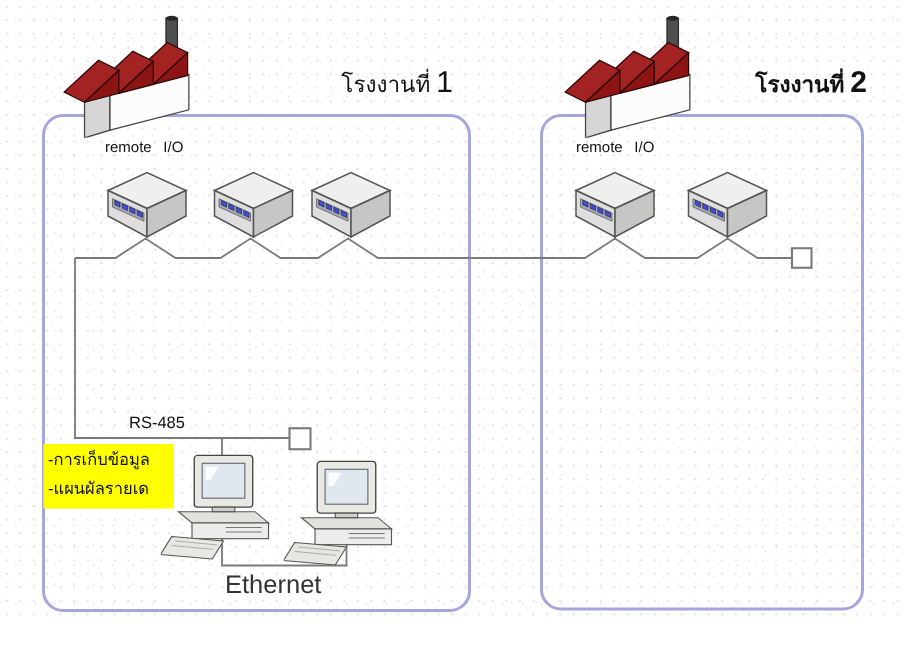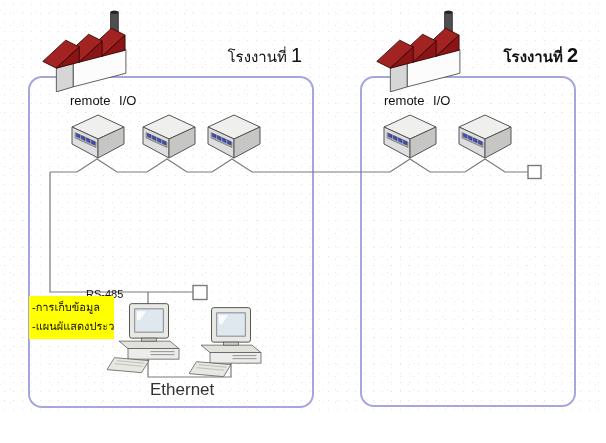--- a/index.html
+++ b/index.html
@@ -48,28 +48,28 @@
   .pc-glare{fill:#ffffff;opacity:.85;}
   .pc-neck{fill:#d0d0cc;stroke:#555;stroke-width:1;}
   .pc-kb{fill:#e8e8e2;stroke:#555;stroke-width:1;}
   .pc-keys{stroke:#999;stroke-width:.7;}
   
   .lbl{position:absolute;white-space:nowrap;}
   .title{font-size:15px;text-align:right;}
   .title .t-num{font-size:20px;margin-left:4px;}
   .title1{left:180px;top:44px;width:122px;}
   .title2{left:458px;top:44px;width:120px;font-weight:bold;}
-  .remote-io-label{font-size:13px;word-spacing:5px;text-align:right;}
+  .remote-io-label{font-size:10px;word-spacing:5px;text-align:right;}
   .rio1{left:70px;top:93px;}
   .rio2{left:384px;top:93px;}
-  .bus-label{left:86px;top:276px;font-size:11px;margin-top:12px;}
+  .bus-label{left:86px;top:276px;font-size:11px;}
   .lan-label{left:150px;top:380px;width:62px;text-align:center;font-size:17px;color:#333;}
   .notes{
     position:absolute;background:var(--c-highlight,#ff0);
-    font-size:11px;line-height:19px;padding:2px 0 3px 3px;width:max-content;
+    font-size:11px;line-height:19px;padding:2px 16px 3px 3px;width:max-content;
   }
   .notes-left{left:29px;top:296px;}
   .notes-right{left:251px;top:291px;}
   .note-line{white-space:nowrap;}
 </style>
 </head>
 <body>
 
 <svg width="0" height="0" style="position:absolute" aria-hidden="true">
   <defs>
@@ -165,16 +165,16 @@
   </div>
 
   <div class="lbl remote-io-label rio1">remote I/O</div>
   <div class="lbl remote-io-label rio2">remote I/O</div>
 
   <div class="lbl bus-label">RS-485</div>
   <div class="lbl lan-label">Ethernet</div>
 
   <div class="notes notes-left">
     <div class="note-line">-การเก็บข้อมูล</div>
-    <div class="note-line">-แผนผัแสดงประว</div>
+    <div class="note-line">-แผนผัลรายเด</div>
   </div>
 
 </div>
 
 </body></html>

